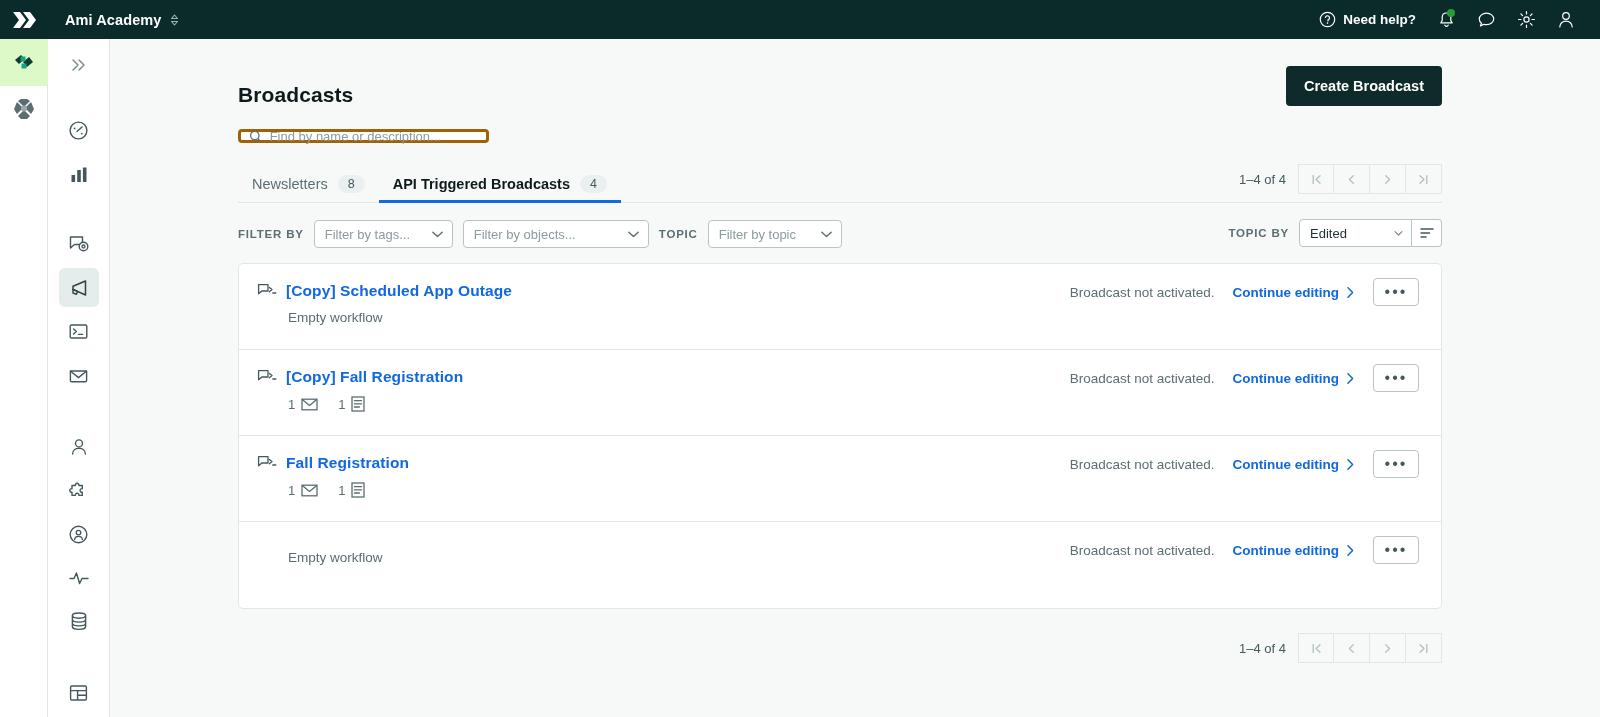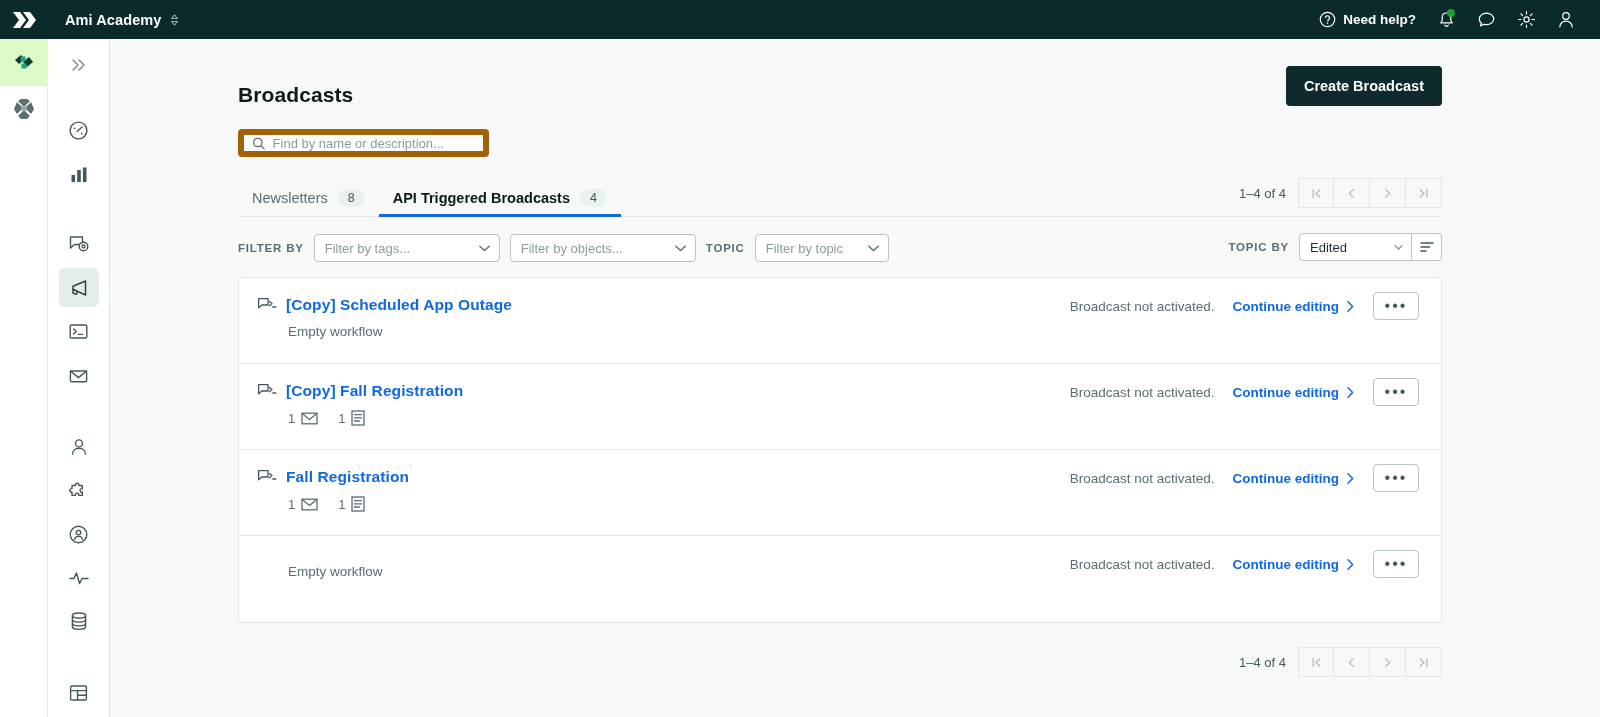--- a/index.html
+++ b/index.html
@@ -99,22 +99,22 @@
     background: #0e2a2a; color: #ffffff;
     font-size: 14.5px; font-weight: bold;
     border: none; border-radius: 4px;
     padding: 12px 18px; cursor: pointer;
     white-space: nowrap;
     margin-left: 28px;
   }
 
   .search-wrap {
     margin-top: 22px;
-    width: 251px; height: 28px;
-    border: 6px solid #a16207; border-radius: 4px;
+    width: 251px; height: 14px;
+    border: 3px solid #a16207; border-radius: 4px;
     background: #ffffff;
     display: flex; align-items: center;
     padding: 0 8px;
   }
   .search-input {
     border: none; outline: none; background: transparent;
     font-family: "Liberation Sans", sans-serif;
     font-size: 13px; color: #44585c;
     margin-left: 7px; width: 100%;
   }
@@ -175,21 +175,21 @@
     letter-spacing: .8px; margin-right: 10px;
   }
   .select {
     height: 28px; border: 1px solid #b9c4c6; border-radius: 4px;
     background: #ffffff;
     display: flex; align-items: center; justify-content: space-between;
     padding: 0 8px 0 10px;
     font-size: 13px; color: #8b9b9e;
     cursor: pointer; margin-right: 10px;
   }
-  .select.tags { width: 186px; }
+  .select.tags { width: 139px; }
   .select.objects { width: 186px; }
   .select.topic { width: 134px; margin-right: 0; }
   .select.sort {
     width: 113px; color: #21333a; margin-right: 0;
     border-radius: 4px 0 0 4px;
   }
   .sort-wrap { position: absolute; right: 0; top: 0; display: flex; align-items: center; }
   .sort-label {
     font-size: 11.5px; font-weight: bold; color: #5b6e72;
     letter-spacing: .8px; margin-right: 10px;

